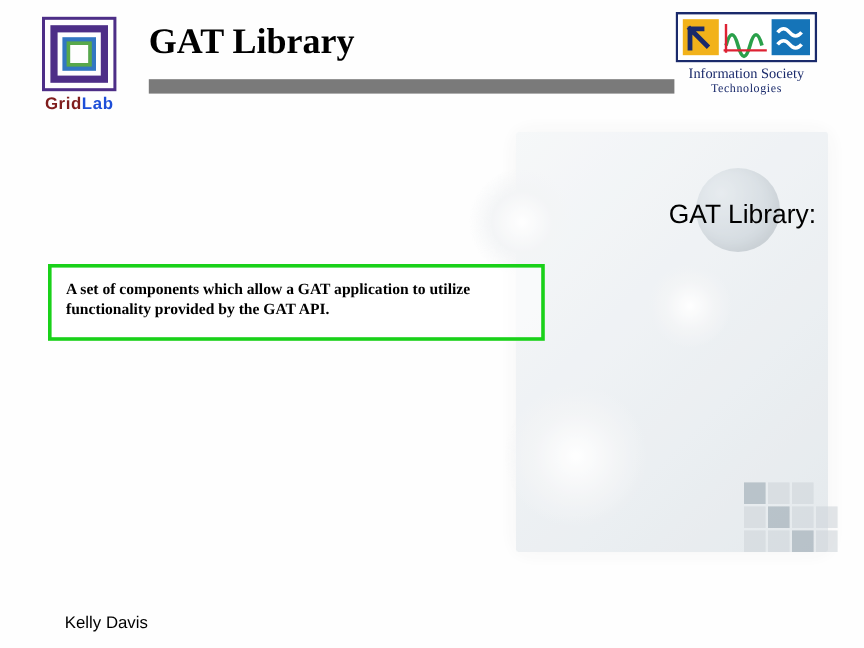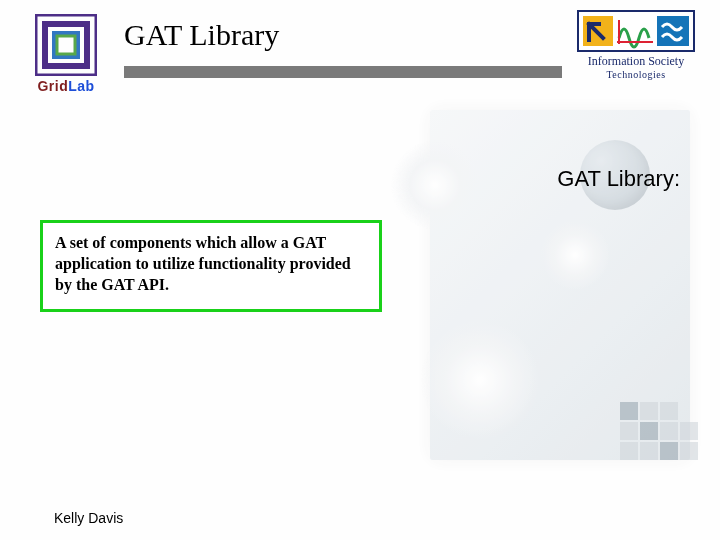--- a/index.html
+++ b/index.html
@@ -68,21 +68,21 @@
   .header {
     position: relative;
     padding: 14px 20px 0 20px;
     height: 96px;
   }
   .title {
     position: absolute;
     left: 124px;
     top: 18px;
     font-family: Georgia, 'Times New Roman', serif;
-    font-weight: normal;
+    font-weight: bold;
     font-size: 30px;
     color: #000;
   }
   .rule {
     position: absolute;
     left: 124px;
     top: 66px;
     right: 158px;
     height: 12px;
     background: #7a7a7a;
@@ -103,21 +103,21 @@
     font-size: 14px;
     letter-spacing: 0.5px;
     margin-top: 2px;
   }
   .logo-left .txt .g { color: #7f1d1d; }
   .logo-left .txt .l { color: #1d4ed8; }
 
   
   .logo-right {
     position: absolute;
-    right: 14px;
+    right: 28px;
     top: 10px;
     width: 140px;
     text-align: center;
     font-family: Georgia, serif;
     color: #1a2a6b;
   }
   .logo-right svg { display: block; margin: 0 auto 2px auto; }
   .logo-right .line1 { font-size: 12px; }
   .logo-right .line2 { font-size: 10px; letter-spacing: 0.5px; }
 
@@ -129,25 +129,25 @@
   }
   .subhead {
     font-family: Arial, Helvetica, sans-serif;
     font-size: 22px;
     color: #000;
     margin-bottom: 28px;
     text-align: right;
   }
   .defbox {
     border: 3px solid #19d119;
-    width: 342px;
+    width: 414px;
     padding: 10px 12px 14px 12px;
     font-family: 'Comic Sans MS', 'Segoe Script', cursive;
     font-weight: bold;
-    font-size: 16px;
+    font-size: 13px;
     line-height: 1.3;
     color: #000;
     background: rgba(255,255,255,0.5);
   }
 
   .footer {
     position: absolute;
     left: 54px;
     bottom: 14px;
     font-family: Arial, Helvetica, sans-serif;

